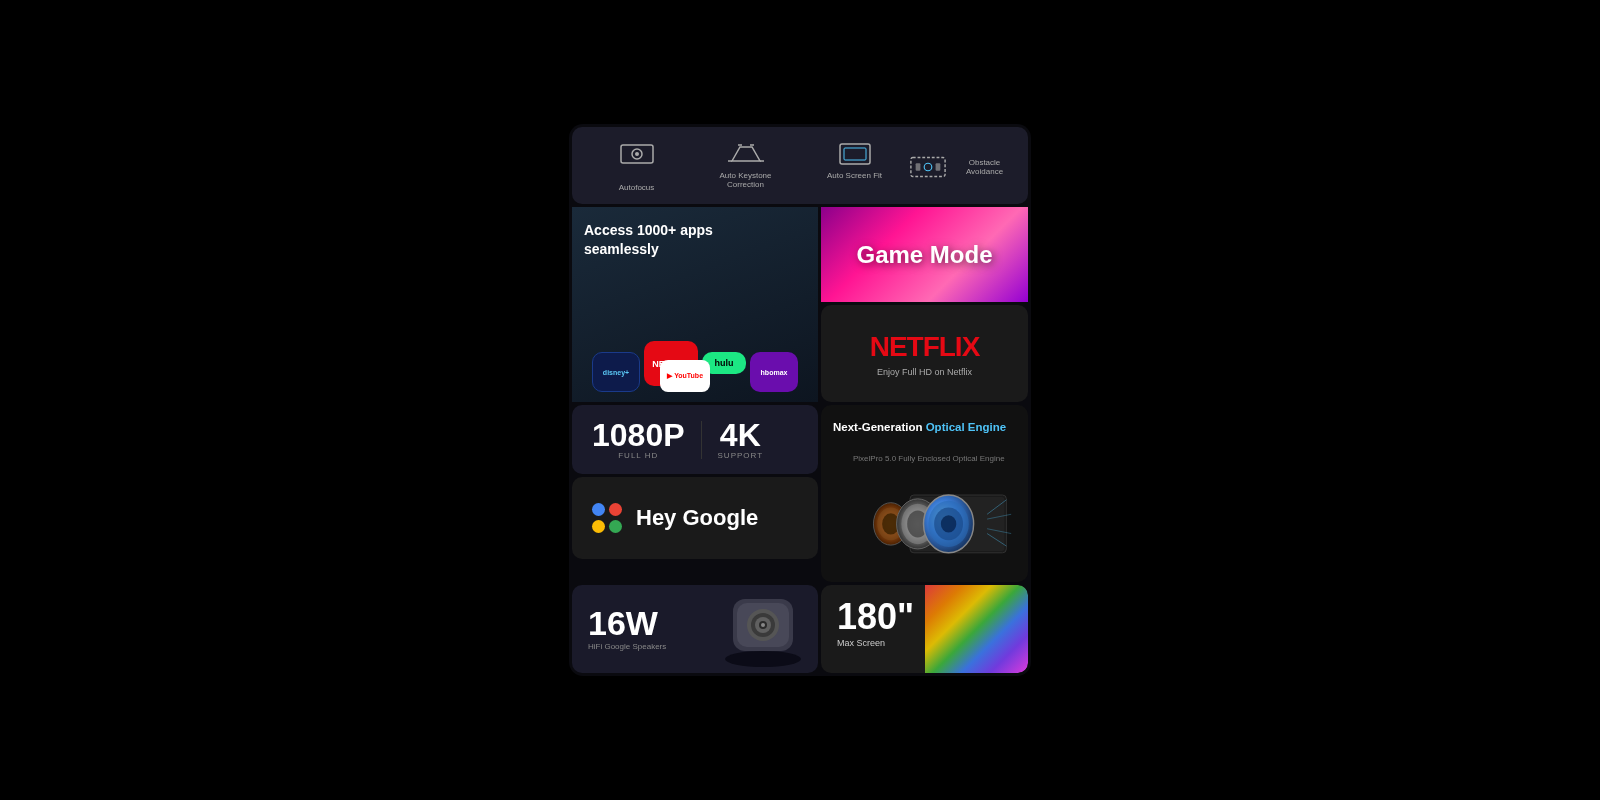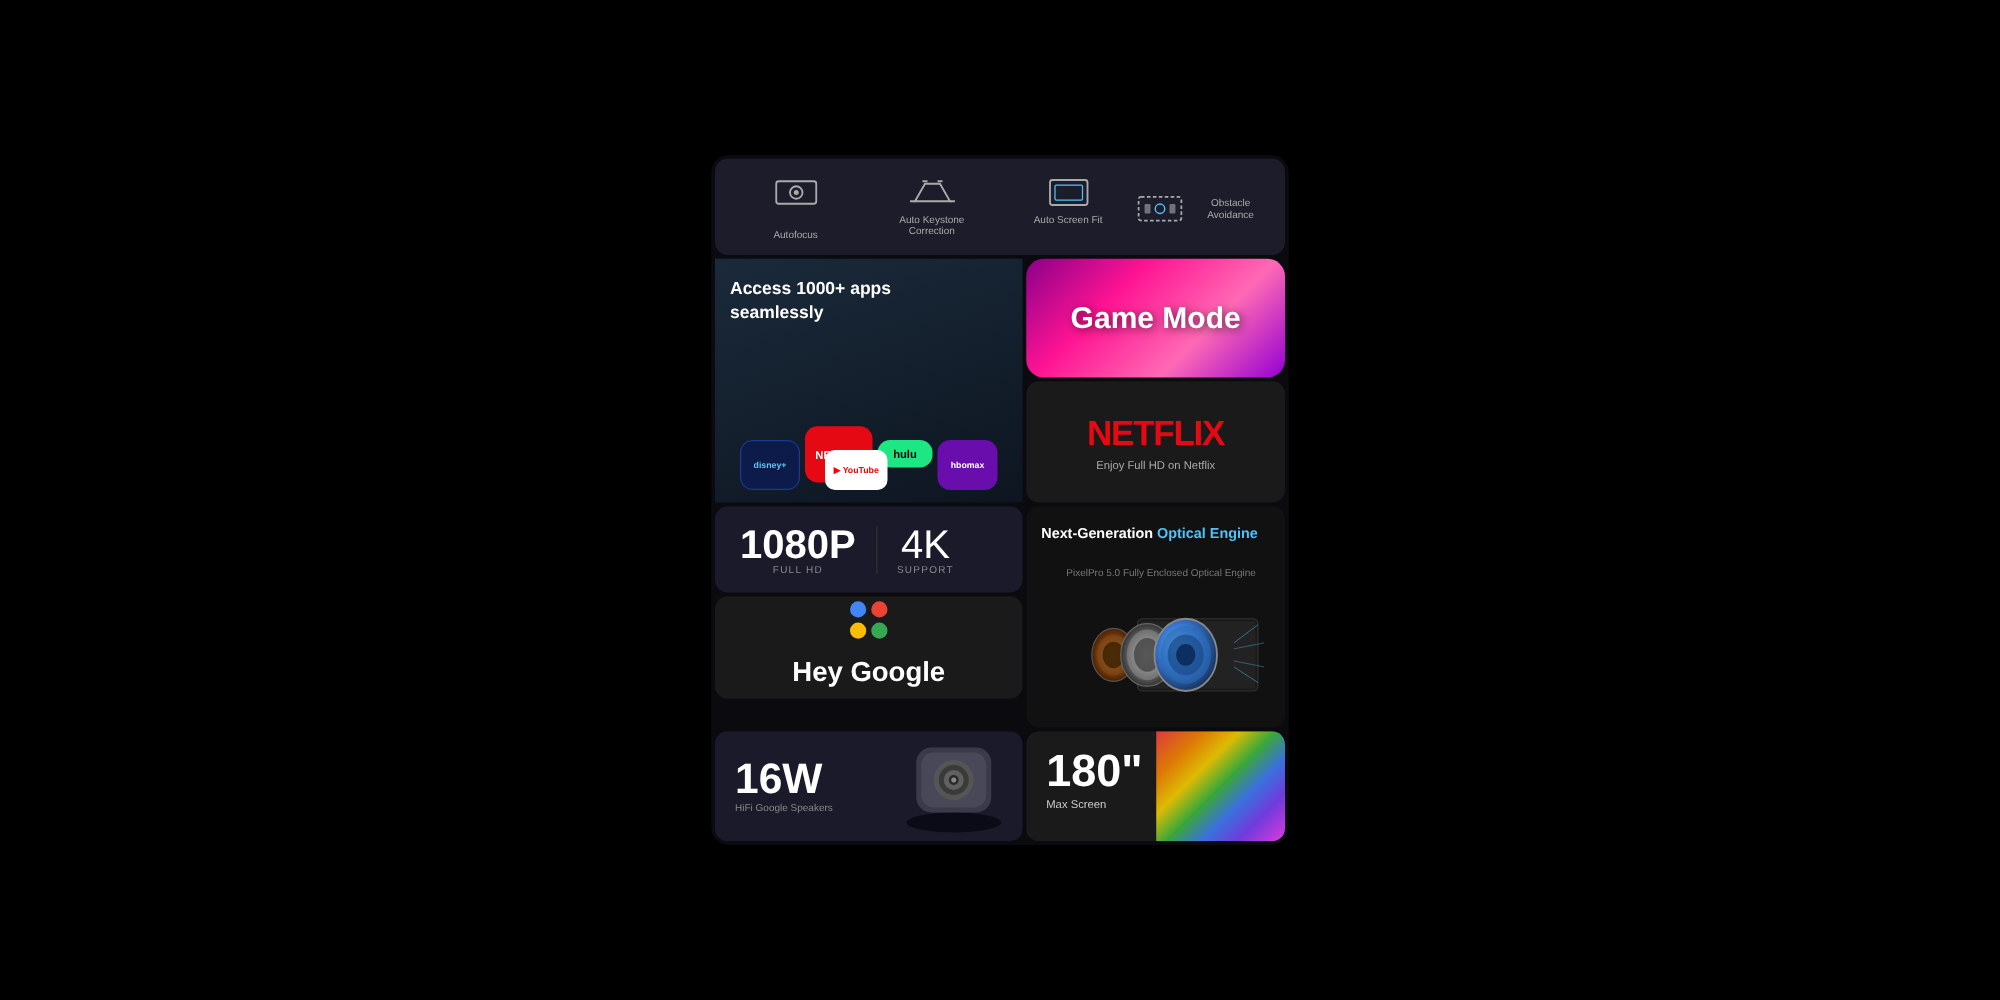--- a/index.html
+++ b/index.html
@@ -67,44 +67,44 @@
           <div style="width:44px;height:22px;background:#1ce783;border-radius:10px;display:flex;align-items:center;justify-content:center;color:#000;font-size:9px;font-weight:900;transform:translateY(-18px);">hulu</div>
           <div style="width:48px;height:40px;background:#6a0dad;border-radius:10px;display:flex;align-items:center;justify-content:center;color:#fff;font-size:7px;font-weight:900;">hbomax</div>
         </div>
         <div style="position:absolute;bottom:10px;left:50%;transform:translateX(-50%) translateX(-10px);z-index:3;margin-top:4px;">
           <div style="width:50px;height:32px;background:#fff;border-radius:8px;display:flex;align-items:center;justify-content:center;margin-top:42px;">
             <span style="color:#ff0000;font-size:7px;font-weight:900;">▶ YouTube</span>
           </div>
         </div>
       </div>
       <div style="display:flex;flex-direction:column;gap:3px;width:207px;">
-        <div style="background:linear-gradient(135deg,#8b008b,#ff1493,#ff69b4,#9400d3);border-radius:14px;display:flex;align-items:center;justify-content:center;flex:1;min-height:95px;">
+        <div style="background:linear-gradient(135deg,#8b008b,#ff1493,#ff69b4,#9400d3);border-radius:0;display:flex;align-items:center;justify-content:center;flex:1;min-height:95px;">
           <div style="font-size:24px;font-weight:900;color:#fff;text-shadow:2px 2px 8px rgba(0,0,0,0.6);">Game Mode</div>
         </div>
         <div style="background:#1a1a1a;border-radius:10px;display:flex;flex-direction:column;align-items:center;justify-content:center;flex:1;min-height:90px;padding:10px;">
           <div style="font-size:28px;font-weight:900;color:#e50914;letter-spacing:-1px;">NETFLIX</div>
           <div style="font-size:9px;color:#aaa;margin-top:4px;">Enjoy Full HD on Netflix</div>
         </div>
       </div>
     </div>
 
     <div style="display:flex;gap:3px;">
       <div style="display:flex;flex-direction:column;gap:3px;flex:1;">
         <div style="background:#1a1a2a;border-radius:10px;padding:14px 20px;display:flex;align-items:center;gap:16px;">
           <div style="text-align:center;">
             <div style="font-size:32px;font-weight:900;color:#fff;line-height:1;">1080P</div>
             <div style="font-size:8px;color:#888;letter-spacing:1px;">FULL HD</div>
           </div>
           <div style="width:1px;height:38px;background:#333;"></div>
           <div style="text-align:center;">
-            <div style="font-size:32px;font-weight:400;color:#fff;line-height:1;">4K</div>
+            <div style="font-size:32px;font-weight:700;color:#fff;line-height:1;">4K</div>
             <div style="font-size:8px;color:#888;letter-spacing:1px;">SUPPORT</div>
           </div>
         </div>
-        <div style="background:#1a1a1a;border-radius:10px;padding:4px 20px;display:flex;align-items:center;gap:14px;min-height:82px;flex-direction:column;">
+        <div style="background:#1a1a1a;border-radius:10px;padding:4px 20px;display:flex;align-items:center;gap:14px;min-height:82px;">
           <div style="display:grid;grid-template-columns:1fr 1fr;gap:4px;width:30px;height:30px;">
             <div style="width:13px;height:13px;border-radius:50%;background:#4285F4;"></div>
             <div style="width:13px;height:13px;border-radius:50%;background:#EA4335;"></div>
             <div style="width:13px;height:13px;border-radius:50%;background:#FBBC05;"></div>
             <div style="width:13px;height:13px;border-radius:50%;background:#34A853;"></div>
           </div>
           <div style="font-size:22px;font-weight:700;color:#fff;">Hey Google</div>
         </div>
       </div>
       <div style="width:207px;background:#111;border-radius:10px;padding:14px 12px 8px;display:flex;flex-direction:column;overflow:hidden;">

